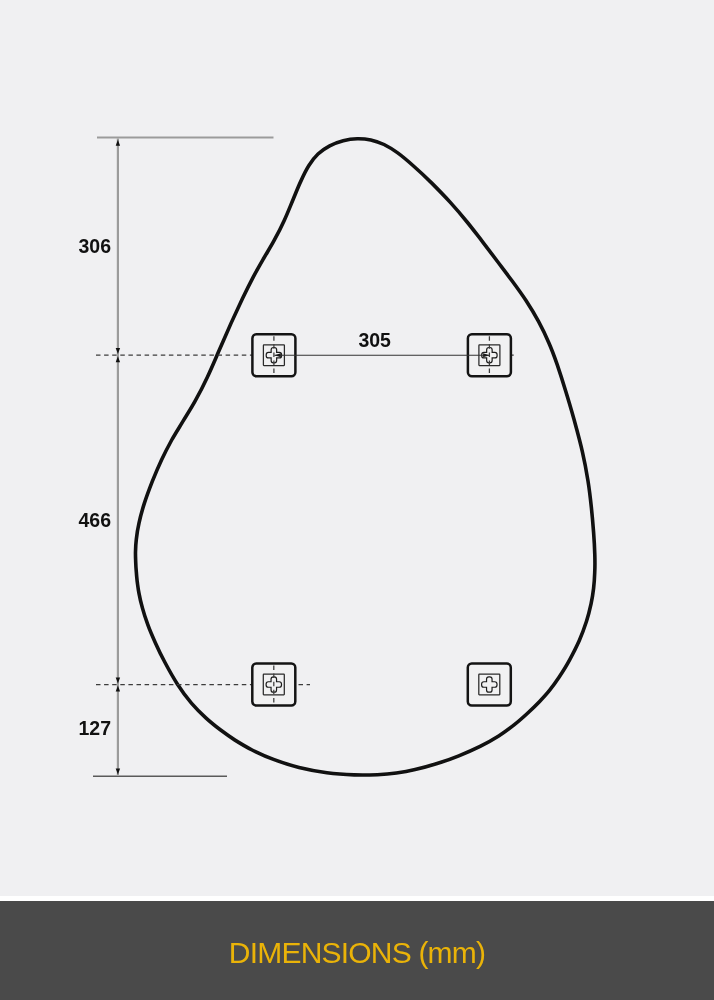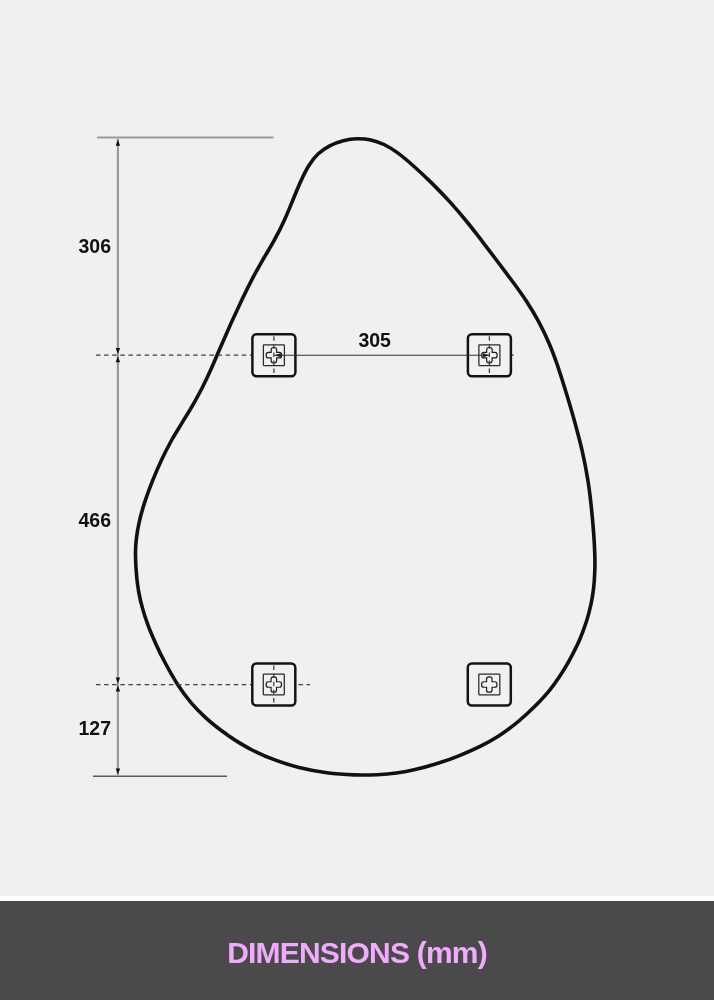--- a/index.html
+++ b/index.html
@@ -1,18 +1,18 @@
 <!DOCTYPE html>
 <html><head>
 <meta charset="utf-8">
 <style>
 html,body{margin:0;padding:0;background:#f0f0f2;width:714px;height:1000px;overflow:hidden;}
 body{font-family:"Liberation Sans",sans-serif;}
 .bar{position:absolute;left:0;top:896px;width:714px;height:104px;background:#4a4a4a;border-top:5px solid #ffffff;box-sizing:border-box;}
-.bar span{position:absolute;left:0;right:0;top:35px;text-align:center;color:#f0abfc;font-size:30px;letter-spacing:-0.8px;font-weight:700;}
+.bar span{position:absolute;left:0;right:0;top:35px;text-align:center;color:#eab308;font-size:30px;letter-spacing:-0.8px;font-weight:400;}
 svg{position:absolute;left:0;top:0;}
 </style>
 </head>
 <body>
 
 <svg width="714" height="896" viewBox="0 0 714 896">
 
 <path d="M 357.2,138.7 C 361.8,138.6 366.4,139.0 370.8,139.9 C 375.3,140.9 379.6,142.3 384.0,144.5 C 388.5,146.7 392.8,149.4 397.7,152.9 C 402.6,156.5 407.9,161.0 413.5,166.0 C 419.2,171.0 425.7,177.1 431.8,183.1 C 437.9,189.2 444.4,195.9 450.3,202.4 C 456.2,208.9 461.8,215.5 467.1,222.0 C 472.5,228.6 477.5,235.3 482.6,241.8 C 487.6,248.4 492.6,255.0 497.5,261.5 C 502.4,268.0 507.3,274.3 512.0,280.8 C 516.8,287.3 521.6,293.8 526.0,300.6 C 530.4,307.4 534.7,314.4 538.5,321.4 C 542.3,328.4 545.7,335.4 548.8,342.7 C 552.0,349.9 554.5,356.8 557.3,364.8 C 560.0,372.7 562.7,381.2 565.5,390.6 C 568.4,399.9 571.5,410.5 574.4,420.8 C 577.2,431.0 580.2,441.9 582.4,451.9 C 584.7,461.9 586.5,471.7 588.0,481.0 C 589.5,490.3 590.5,499.2 591.4,507.8 C 592.3,516.4 593.0,524.7 593.6,532.5 C 594.2,540.3 594.6,547.8 594.8,554.6 C 595.0,561.3 595.0,567.3 594.7,573.0 C 594.5,578.6 594.2,583.2 593.6,588.3 C 593.0,593.4 592.3,598.1 591.1,603.6 C 589.9,609.1 588.5,615.0 586.5,621.2 C 584.5,627.4 582.0,634.2 579.2,640.7 C 576.3,647.2 572.8,654.0 569.5,660.1 C 566.2,666.2 562.5,672.0 559.2,677.0 C 555.8,682.1 552.8,686.3 549.5,690.4 C 546.2,694.5 543.0,697.9 539.4,701.7 C 535.8,705.4 531.9,709.2 527.8,713.0 C 523.6,716.9 519.3,720.8 514.4,724.6 C 509.6,728.4 504.4,732.3 498.7,735.9 C 493.0,739.5 486.7,743.0 480.1,746.4 C 473.4,749.7 466.1,752.9 458.8,755.8 C 451.5,758.8 443.6,761.5 436.3,763.8 C 429.0,766.1 421.8,768.1 415.1,769.6 C 408.5,771.2 402.7,772.2 396.4,773.0 C 390.1,773.9 384.4,774.4 377.4,774.7 C 370.3,775.0 362.6,775.2 354.2,774.9 C 345.8,774.6 336.1,774.0 326.9,772.8 C 317.7,771.5 307.9,769.7 299.0,767.5 C 290.1,765.2 281.3,762.3 273.5,759.4 C 265.7,756.5 258.6,753.2 252.1,750.0 C 245.7,746.7 240.3,743.4 235.0,740.1 C 229.7,736.7 225.1,733.4 220.3,729.8 C 215.5,726.1 211.0,722.6 206.1,718.1 C 201.3,713.7 196.3,708.8 191.4,703.1 C 186.6,697.4 181.7,690.7 177.3,683.9 C 172.9,677.1 168.7,669.5 165.0,662.5 C 161.3,655.6 158.0,648.7 155.2,642.4 C 152.3,636.0 149.8,630.2 147.7,624.4 C 145.6,618.7 143.8,613.1 142.4,607.9 C 140.9,602.7 139.8,597.8 139.0,593.4 C 138.1,589.0 137.7,585.2 137.2,581.6 C 136.8,577.9 136.5,574.8 136.3,571.6 C 136.0,568.3 135.8,565.3 135.7,562.0 C 135.6,558.8 135.4,555.7 135.5,551.9 C 135.6,548.2 135.7,544.3 136.3,539.5 C 136.8,534.7 137.6,529.2 139.0,523.1 C 140.3,517.0 142.2,510.0 144.4,503.1 C 146.7,496.1 149.5,488.6 152.3,481.4 C 155.2,474.3 158.3,467.0 161.5,460.1 C 164.7,453.2 168.1,446.6 171.7,440.0 C 175.4,433.5 179.3,427.4 183.2,420.9 C 187.1,414.4 191.2,408.2 195.2,400.9 C 199.2,393.7 203.2,385.9 207.2,377.4 C 211.2,369.0 215.2,359.4 219.2,350.3 C 223.2,341.2 227.3,331.6 231.2,322.9 C 235.1,314.3 238.9,306.1 242.5,298.4 C 246.2,290.8 249.7,283.8 253.2,277.1 C 256.7,270.5 260.1,264.6 263.6,258.5 C 267.1,252.4 270.6,247.0 274.0,240.7 C 277.5,234.4 281.0,227.7 284.1,220.8 C 287.3,213.9 290.3,206.2 293.1,199.5 C 295.9,192.8 298.4,186.2 301.1,180.6 C 303.7,174.9 306.1,169.9 308.9,165.5 C 311.7,161.1 314.6,157.2 318.0,154.0 C 321.5,150.7 325.5,148.0 329.7,145.8 C 333.9,143.6 338.6,141.9 343.2,140.7 C 347.8,139.5 352.6,138.8 357.2,138.7 Z" fill="none" stroke="#111" stroke-width="3.6" stroke-linejoin="round"></path>
 
 <line x1="97" y1="137.6" x2="273.5" y2="137.6" stroke="#9b9b9b" stroke-width="2"></line>

